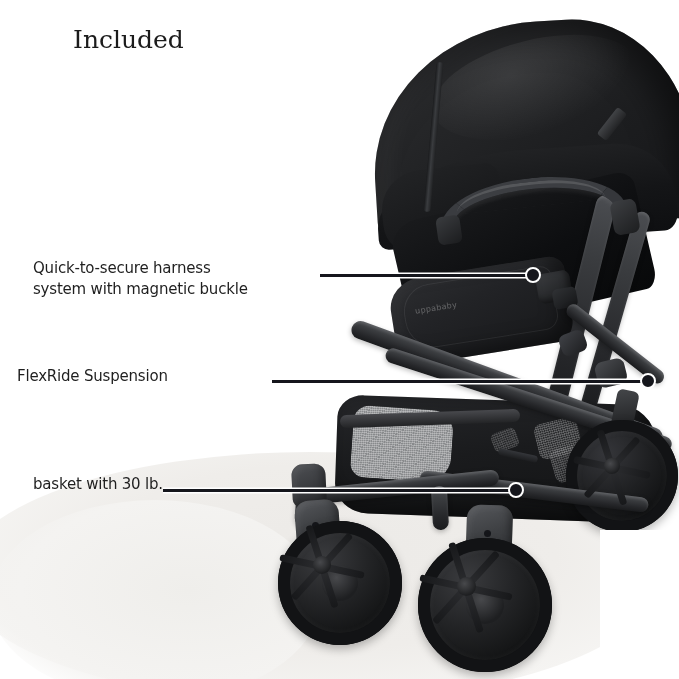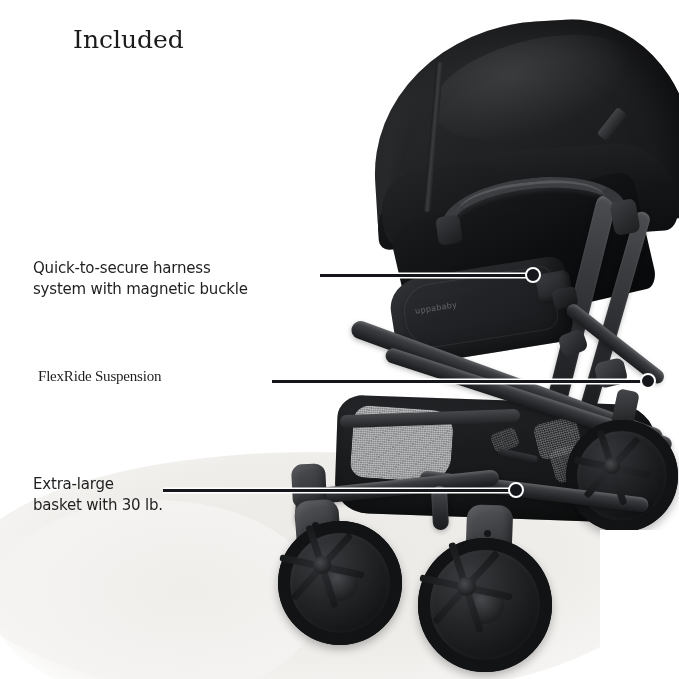--- a/index.html
+++ b/index.html
@@ -17,21 +17,21 @@
   #headline{position:absolute;left:33px;top:24px;width:330px;
     font-family:"DejaVu Serif",serif;font-size:25px;line-height:1.26;
     color:#1b1b1b;font-weight:400;letter-spacing:0px;margin-left:40px;}
   #headline .l{display:block;white-space:nowrap;}
 
   
   .callout{position:absolute;font-family:"DejaVu Sans",sans-serif;
     font-size:15px;line-height:1.42;color:#1f1f1f;font-weight:400;letter-spacing:-0.2px;}
   .callout .l{display:block;white-space:nowrap;}
   #callout-1{left:33px;top:258px;}
-  #callout-2{left:38px;top:366px;font-family:Liberation Serif, serif;}
+  #callout-2{left:17px;top:366px;}
   #callout-3{left:33px;top:474px;}
 
   
   .leader{position:absolute;height:3px;background:#15161c;
     box-shadow:0 -1.5px 0 0 #ffffff, 0 1.5px 0 0 #ffffff;}
   .leader-dot{position:absolute;width:16px;height:16px;border-radius:50%;
     background:#15161c;border:2.5px solid #ffffff;box-sizing:border-box;}
 
   
   #stroller{position:absolute;left:0;top:0;width:679px;height:679px;}
@@ -313,17 +313,16 @@
   <div class="callout" id="callout-1">
     <span class="l">Quick-to-secure harness</span>
     <span class="l">system with magnetic buckle</span>
   </div>
 
   <div class="callout" id="callout-2">
     <span class="l">FlexRide Suspension</span>
   </div>
 
   <div class="callout" id="callout-3">
-    <span class="l">Extra-large</span>
     <span class="l">basket with 30 lb.</span>
   </div>
 
 </div>
 
 </body></html>

